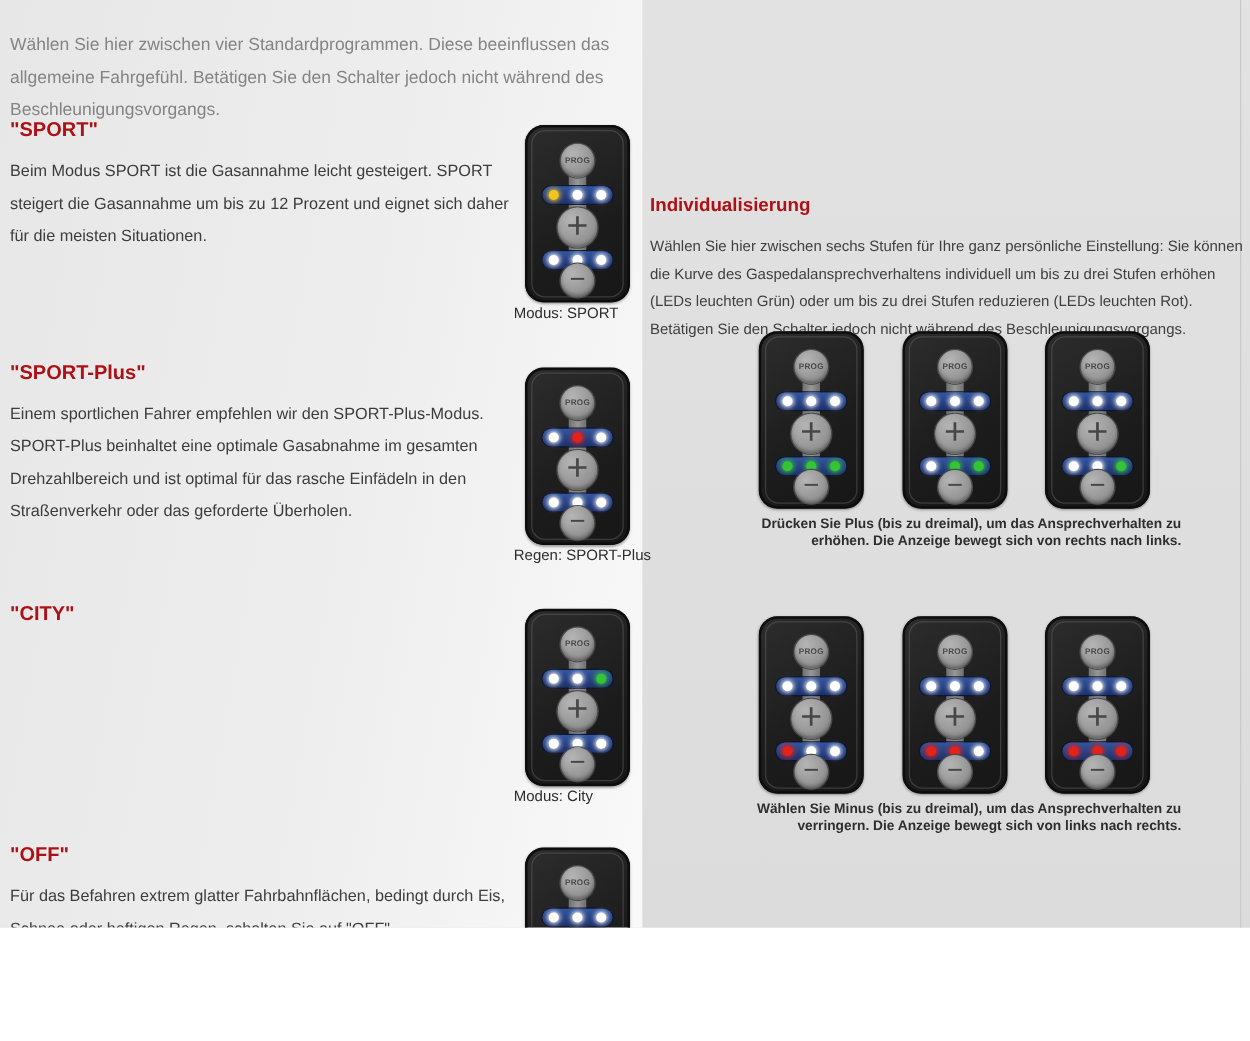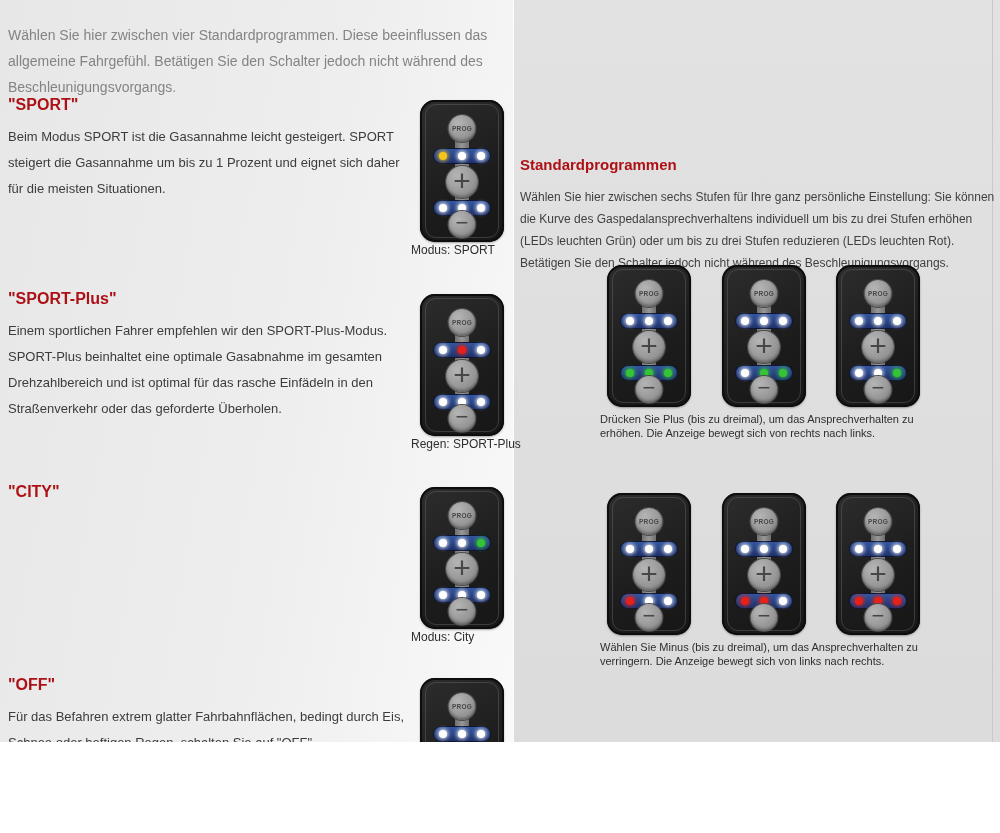--- a/index.html
+++ b/index.html
@@ -12,21 +12,21 @@
     background:linear-gradient(180deg,#e2e2e2 0%,#dbdbdb 100%);}
   .page-edge{position:absolute;left:992px;top:0;width:1px;height:833px;background:#c9c9c9;}
 
   .intro{position:absolute;left:8px;top:8px;width:492px;font-size:14px;line-height:26px;color:#848484;}
   .mode-heading{position:absolute;left:8px;font-size:16px;font-weight:bold;color:#ad1015;}
   .mode-body{position:absolute;left:8px;width:404px;font-size:13px;line-height:26px;color:#3c3c3c;}
   .ind-heading{position:absolute;left:520px;top:156px;font-size:15px;font-weight:bold;color:#ad1015;}
   .ind-body{position:absolute;left:520px;top:186px;width:478px;font-size:12px;line-height:22px;color:#3f3f3f;}
 
   .mode-caption{position:absolute;left:411px;width:110px;font-size:12px;color:#2e2e2e;white-space:nowrap;}
-  .row-caption{position:absolute;left:600px;width:345px;text-align:left;font-size:11px;line-height:14px;color:#2e2e2e;}
+  .row-caption{position:absolute;left:600px;width:345px;text-align:right;font-size:11px;line-height:14px;color:#2e2e2e;font-weight:bold;}
 
   
   .dev{position:absolute;width:84px;height:142px;border-radius:15px;
     background:linear-gradient(145deg,#2d2d2d 0%,#1c1c1c 60%,#161616 100%);
     box-shadow:inset 0 0 0 2px #0d0d0d, 0 1px 2px rgba(0,0,0,.35);}
   .dev::after{content:'';position:absolute;top:4px;bottom:4px;left:5px;right:5px;
     border-radius:11px;border:1px solid rgba(105,105,105,.45);pointer-events:none;}
   .stem{position:absolute;left:50%;margin-left:-7px;top:28px;height:97px;width:14px;
     background:linear-gradient(90deg,#6f6f6f,#979797,#6f6f6f);}
   .btn{position:absolute;left:50%;transform:translateX(-50%);border-radius:50%;
@@ -48,21 +48,21 @@
 <body>
 
 <div class="page">
   <div class="left-col"></div>
   <div class="right-col"></div>
   <div class="page-edge"></div>
 
   <p class="intro">Wählen Sie hier zwischen vier Standardprogrammen. Diese beeinflussen das allgemeine Fahrgefühl. Betätigen Sie den Schalter jedoch nicht während des Beschleunigungsvorgangs.</p>
 
   <div class="mode-heading" style="top:96px">"SPORT"</div>
-  <div class="mode-body" style="top:124px">Beim Modus SPORT ist die Gasannahme leicht gesteigert. SPORT steigert die Gasannahme um bis zu 1 Prozent und eignet sich daher für die meisten Situationen.</div>
+  <div class="mode-body" style="top:124px">Beim Modus SPORT ist die Gasannahme leicht gesteigert. SPORT steigert die Gasannahme um bis zu 12 Prozent und eignet sich daher für die meisten Situationen.</div>
   <div class="dev" style="left:420px;top:100px">
     <div class="stem"></div>
     <div class="btn btn-prog">
         <span>PROG</span>
       </div>
     <div class="ledbar ledbar-top">
       <span class="led" style="background: rgb(242, 196, 29); box-shadow: rgb(242, 196, 29) 0px 0px 4px 1px;"></span>
       <span class="led" style="background: rgb(255, 255, 255); box-shadow: rgb(255, 255, 255) 0px 0px 4px 1px;"></span>
       <span class="led" style="background: rgb(255, 255, 255); box-shadow: rgb(255, 255, 255) 0px 0px 4px 1px;"></span>
     </div>
@@ -150,21 +150,21 @@
       <span class="led" style="background: rgb(255, 255, 255); box-shadow: rgb(255, 255, 255) 0px 0px 4px 1px;"></span>
       <span class="led" style="background: rgb(255, 255, 255); box-shadow: rgb(255, 255, 255) 0px 0px 4px 1px;"></span>
       <span class="led" style="background: rgb(255, 255, 255); box-shadow: rgb(255, 255, 255) 0px 0px 4px 1px;"></span>
     </div>
     <div class="btn btn-minus">
         <span>−</span>
       </div>
   </div>
   <div class="mode-caption" style="top:821px">Modus: OFF</div>
 
-  <div class="ind-heading">Standardprogrammen</div>
+  <div class="ind-heading">Individualisierung</div>
   <div class="ind-body">Wählen Sie hier zwischen sechs Stufen für Ihre ganz persönliche Einstellung: Sie können die Kurve des Gaspedalansprechverhaltens individuell um bis zu drei Stufen erhöhen (LEDs leuchten Grün) oder um bis zu drei Stufen reduzieren (LEDs leuchten Rot). Betätigen Sie den Schalter jedoch nicht während des Beschleunigungsvorgangs.</div>
 
   <div class="dev" style="left:607px;top:265px">
     <div class="stem"></div>
     <div class="btn btn-prog">
         <span>PROG</span>
       </div>
     <div class="ledbar ledbar-top">
       <span class="led" style="background: rgb(255, 255, 255); box-shadow: rgb(255, 255, 255) 0px 0px 4px 1px;"></span>
       <span class="led" style="background: rgb(255, 255, 255); box-shadow: rgb(255, 255, 255) 0px 0px 4px 1px;"></span>

